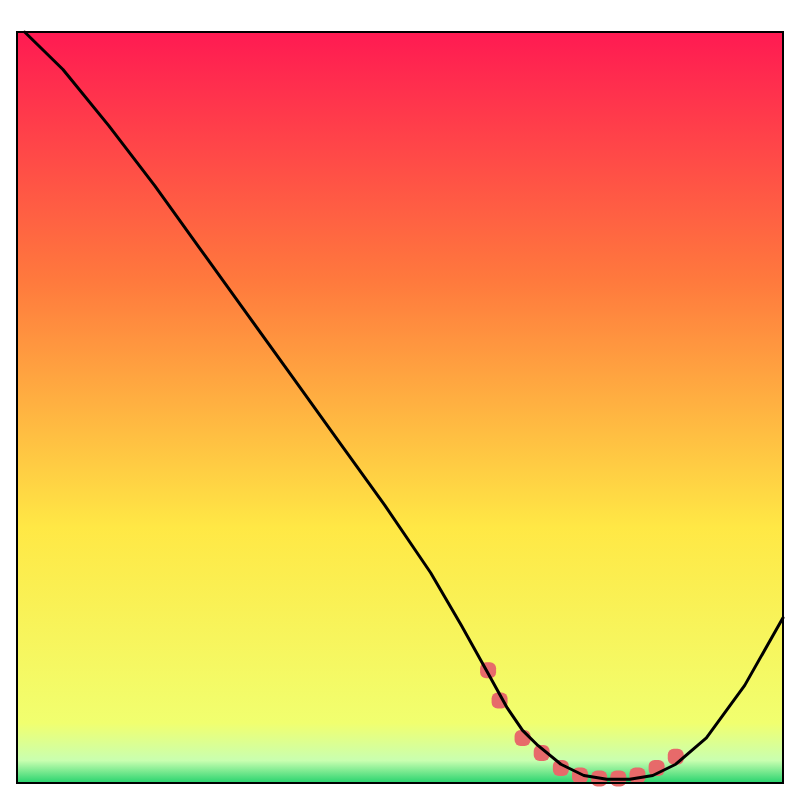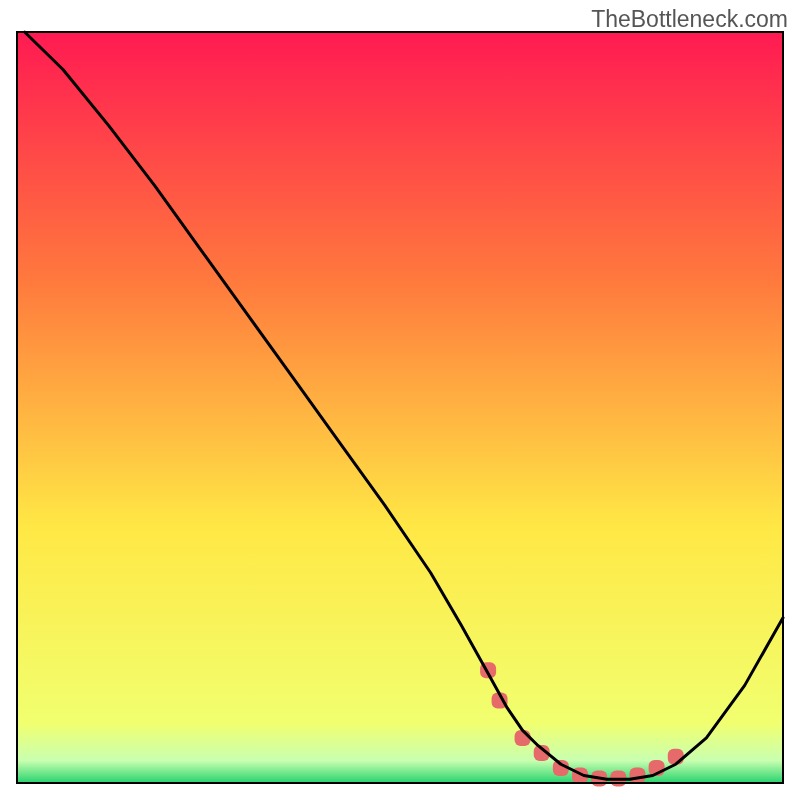--- a/index.html
+++ b/index.html
@@ -26,21 +26,20 @@
     user-select: none;
   }
   svg {
     display: block;
   }
 </style>
 </head>
 <body>
 
 <div class="chart-wrap">
-  <div class="watermark">TheBottleneck.com</div>
   <svg id="chart-svg" width="800" height="800">
     <defs>
       <linearGradient id="bg-grad" x1="0" y1="0" x2="0" y2="1">
           <stop offset="0%" stop-color="#ff1a52"></stop>
           <stop offset="33%" stop-color="#ff793d"></stop>
           <stop offset="66%" stop-color="#ffe845"></stop>
           <stop offset="92%" stop-color="#f1ff6f"></stop>
           <stop offset="97%" stop-color="#c9ffb0"></stop>
           <stop offset="100%" stop-color="#27d36e"></stop>
         </linearGradient>

